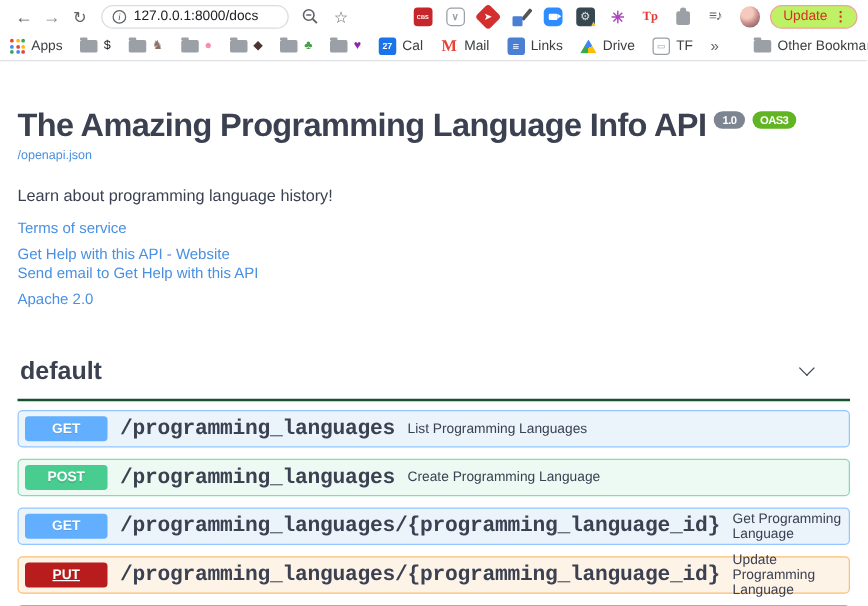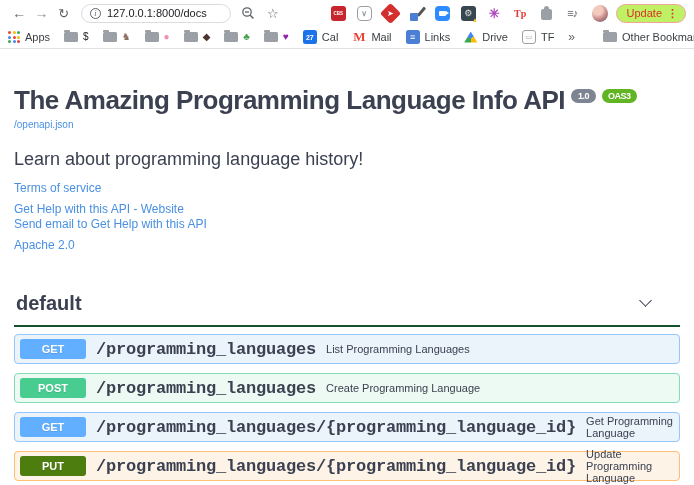--- a/index.html
+++ b/index.html
@@ -66,21 +66,21 @@
   .chev2 { color:#5f6368; font-size:12px; }
   .bm-sep { width:1px; height:14px; background:#dadce0; }
 
   
   .content { padding:0 14px; }
   h1.api-title { margin-top:36px; font-size:26px; font-weight:bold; color:#3b4151; letter-spacing:-0.5px; }
   .badge { display:inline-block; color:#fff; border-radius:24px; vertical-align:10px; margin-left:6px; }
   .badge.ver { background:#7d8492; font-size:9px; font-weight:bold; padding:2px 7px; }
   .badge.oas { background:#61b422; font-size:9px; font-weight:bold; padding:2px 6px; }
   .speclink { display:block; margin-top:3px; font-size:10px; color:#4990e2; text-decoration:none; cursor:pointer; }
-  .desc { margin-top:19px; font-size:18px; color:#3b4151; }
+  .desc { margin-top:19px; font-size:13px; color:#3b4151; }
   .ln { display:block; font-size:12px; color:#4990e2; text-decoration:none; cursor:pointer; line-height:15px; }
   .ln.tos { margin-top:11px; }
   .ln.web { margin-top:6px; }
   .ln.lic { margin-top:6px; }
 
   .section-head { margin-top:39px; display:flex; align-items:center; justify-content:space-between;
     border-bottom:2px solid #14532d; padding:0 2px 10px 2px; cursor:pointer; }
   .section-head h3 { font-size:20px; font-weight:bold; color:#3b4151; }
   .chev { width:9px; height:9px; border-right:1.5px solid #3b4151; border-bottom:1.5px solid #3b4151;
     transform:rotate(45deg); margin:-6px 28px 0 0; }
@@ -92,21 +92,21 @@
     font-size:11px; display:flex; align-items:center; justify-content:center;
     text-shadow:0 1px 0 rgba(0,0,0,.1); flex-shrink:0; }
   .op .path { margin-left:10px; font-family:"Liberation Mono","DejaVu Sans Mono",monospace;
     font-weight:bold; font-size:17px; color:#3b4151; letter-spacing:-0.2px; }
   .op .summary { margin-left:10px; font-size:11px; color:#3b4151; }
   .op.get    { background:#ebf3fb; border-color:#93c7fe; }
   .op.get .method    { background:#61affe; }
   .op.post   { background:#edfaf3; border-color:#83dcb4; }
   .op.post .method   { background:#49cc90; }
   .op.put    { background:#fdf3e7; border-color:#fcbf74; }
-  .op.put .method    { background:#4d7c0f; }
+  .op.put .method    { background:#b91c1c;text-decoration:underline; }
   .op.delete { background:#fbeaea; border-color:#f98b8b; }
 </style>
 </head>
 <body>
 
 <div class="screen">
 
   <div class="toolbar">
     <span class="nav-ic">←</span>
     <span class="nav-ic fwd">→</span>

